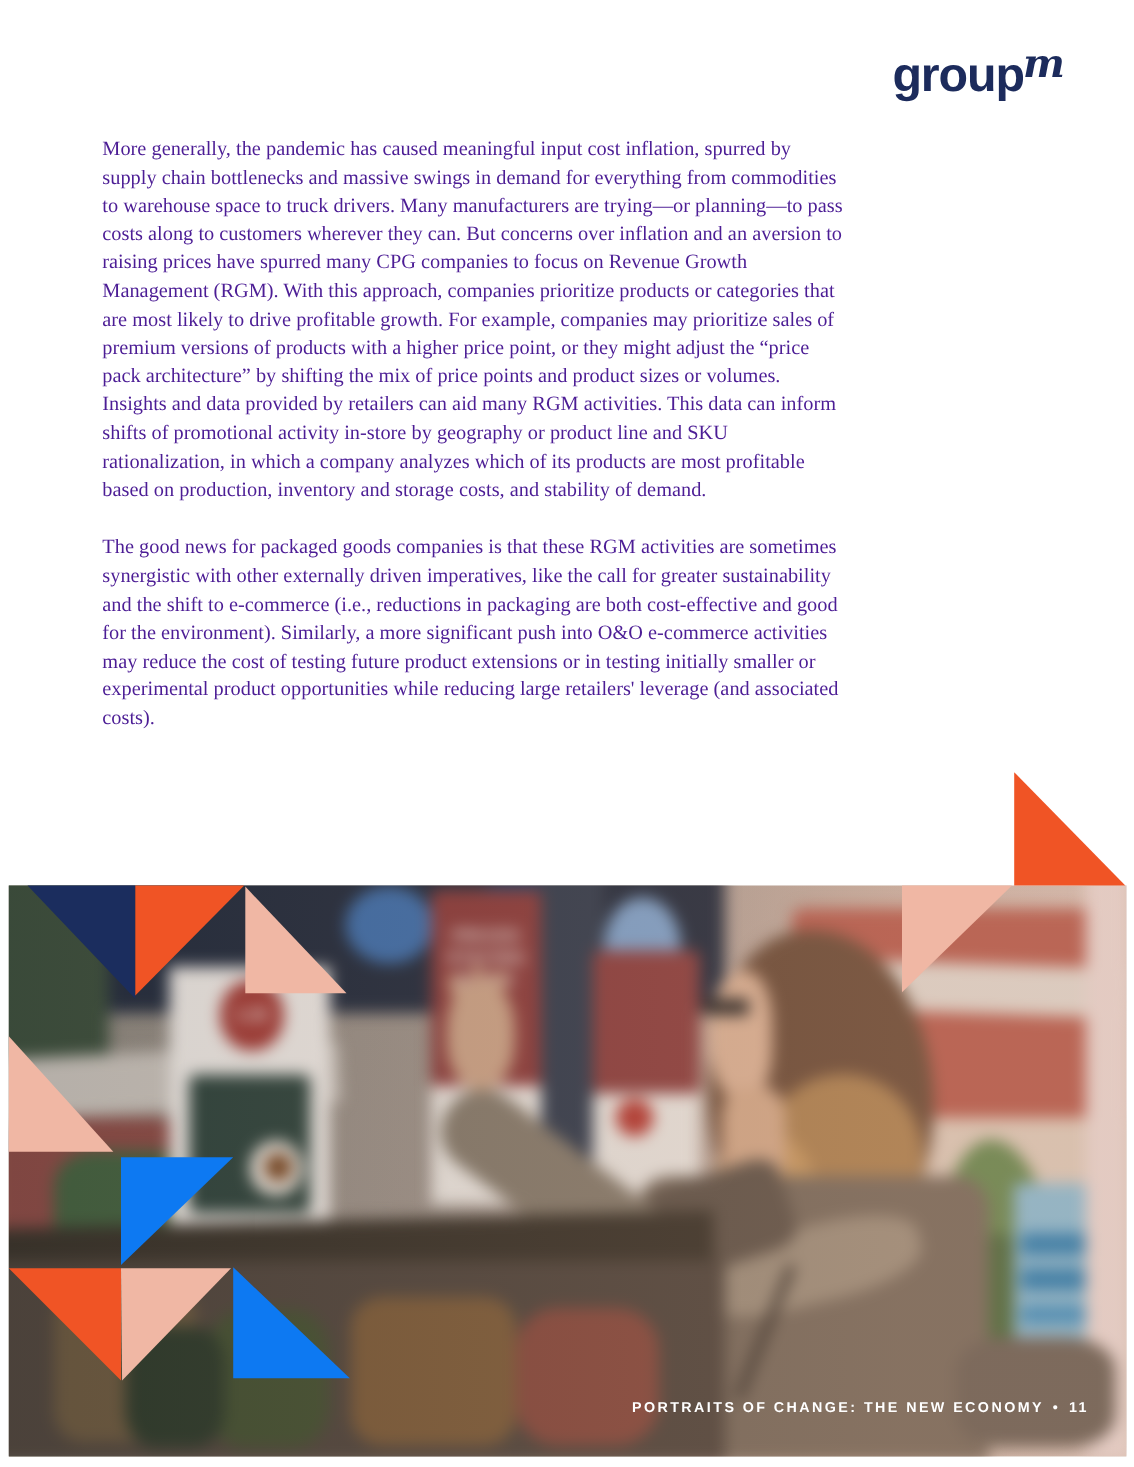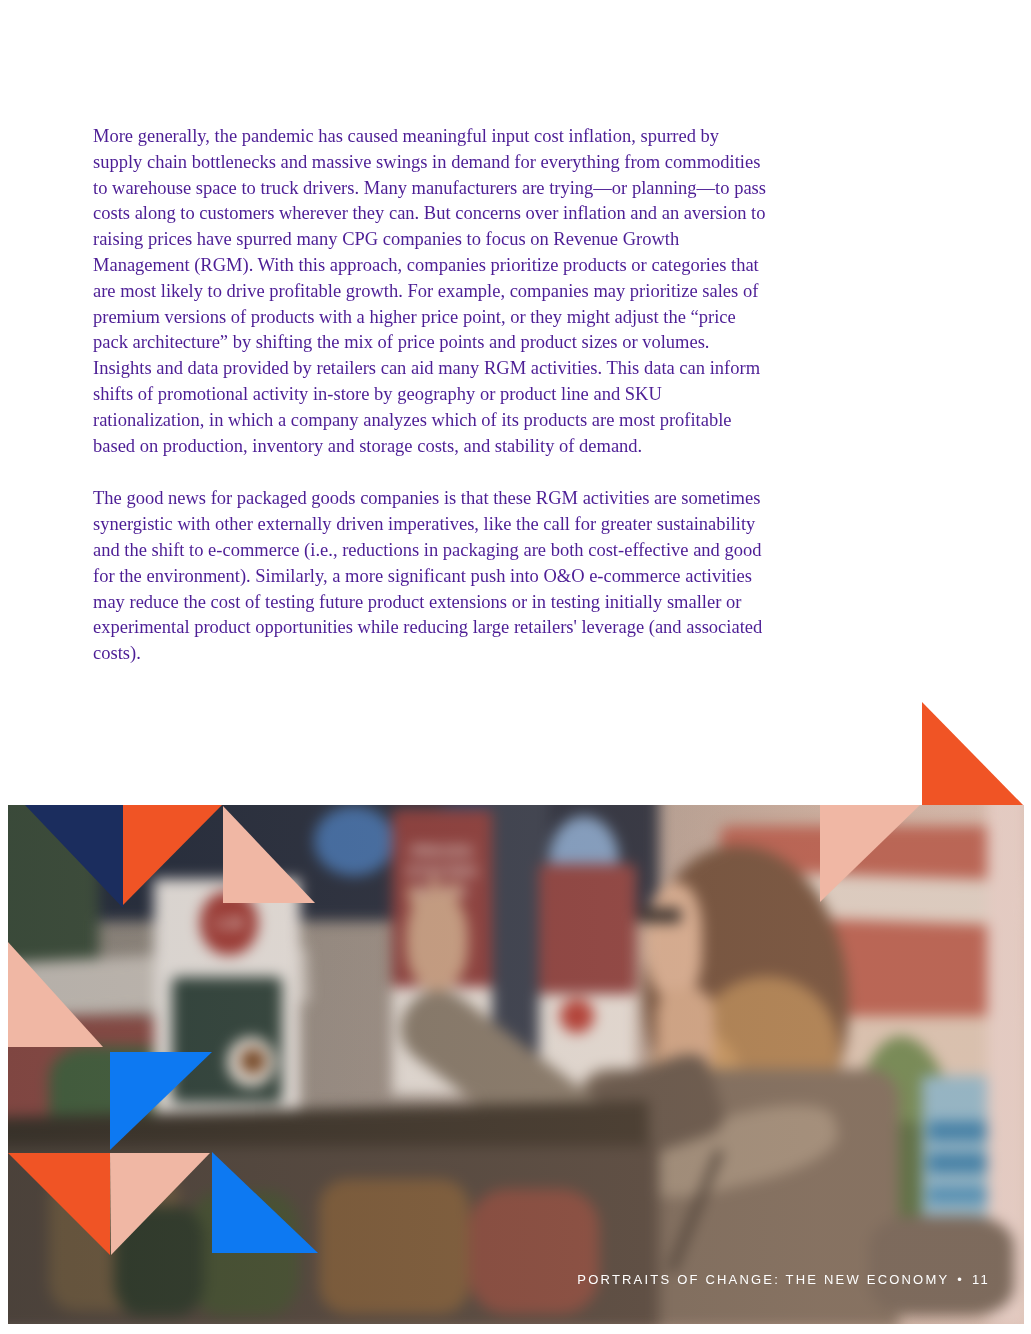--- a/index.html
+++ b/index.html
@@ -23,31 +23,34 @@
   .photo::after{content:"";position:absolute;inset:0;
          background:linear-gradient(90deg,rgba(30,35,60,.10),rgba(235,175,155,.14) 80%);
          pointer-events:none;}
   .banner-caption{color:#f3ece6;font-family:"Liberation Sans",sans-serif;font-weight:700;
          font-size:15px;line-height:20px;letter-spacing:1px;text-align:center;padding-top:32px;}
   .bubble-caption{color:#f3ece6;font-family:"Liberation Sans",sans-serif;font-weight:700;
          font-size:15px;text-align:center;line-height:64px;}
   
   .photo-footer{position:absolute;right:34px;top:467px;z-index:6;color:#ffffff;
          font-family:"Liberation Sans",sans-serif;font-size:13px;letter-spacing:2.2px;
-         white-space:nowrap;}
+         white-space:nowrap;font-weight:bold;}
   .photo-footer .sep{margin:0 8px;}
   
   .tri-overlay{position:absolute;left:0;top:0;width:1031px;height:1334px;z-index:7;
          pointer-events:none;}
 </style>
 </head>
 <body>
 
 <div class="page">
 
+  <div class="logo">
+    <span class="logo-group">group</span><span class="logo-m">m</span>
+  </div>
 
   <div class="article">
     <p>More generally, the pandemic has caused meaningful input cost inflation, spurred by supply chain bottlenecks and massive swings in demand for everything from commodities to warehouse space to truck drivers. Many manufacturers are trying—or planning—to pass costs along to customers wherever they can. But concerns over inflation and an aversion to raising prices have spurred many CPG companies to focus on Revenue Growth Management (RGM). With this approach, companies prioritize products or categories that are most likely to drive profitable growth. For example, companies may prioritize sales of premium versions of products with a higher price point, or they might adjust the “price pack architecture” by shifting the mix of price points and product sizes or volumes. Insights and data provided by retailers can aid many RGM activities. This data can inform shifts of promotional activity in-store by geography or product line and SKU rationalization, in which a company analyzes which of its products are most profitable based on production, inventory and storage costs, and stability of demand.</p>
     <p>The good news for packaged goods companies is that these RGM activities are sometimes synergistic with other externally driven imperatives, like the call for greater sustainability and the shift to e-commerce (i.e., reductions in packaging are both cost-effective and good for the environment). Similarly, a more significant push into O&amp;O e-commerce activities may reduce the cost of testing future product extensions or in testing initially smaller or experimental product opportunities while reducing large retailers' leverage (and associated costs).</p>
   </div>
 
   <div class="photo">
     <div class="scene">
 
       <div class="b" style="left:-15px;top:-15px;width:680px;height:145px;background:#242c3a;"></div>

